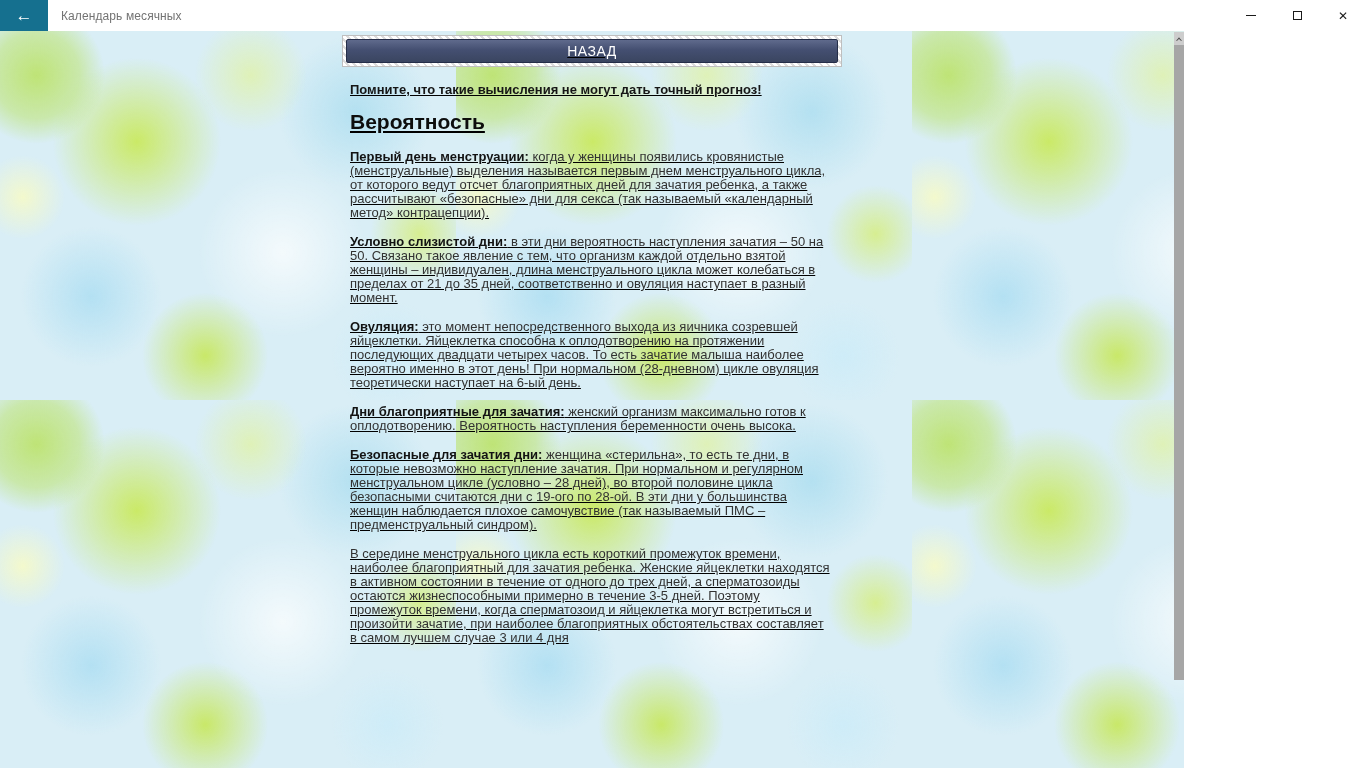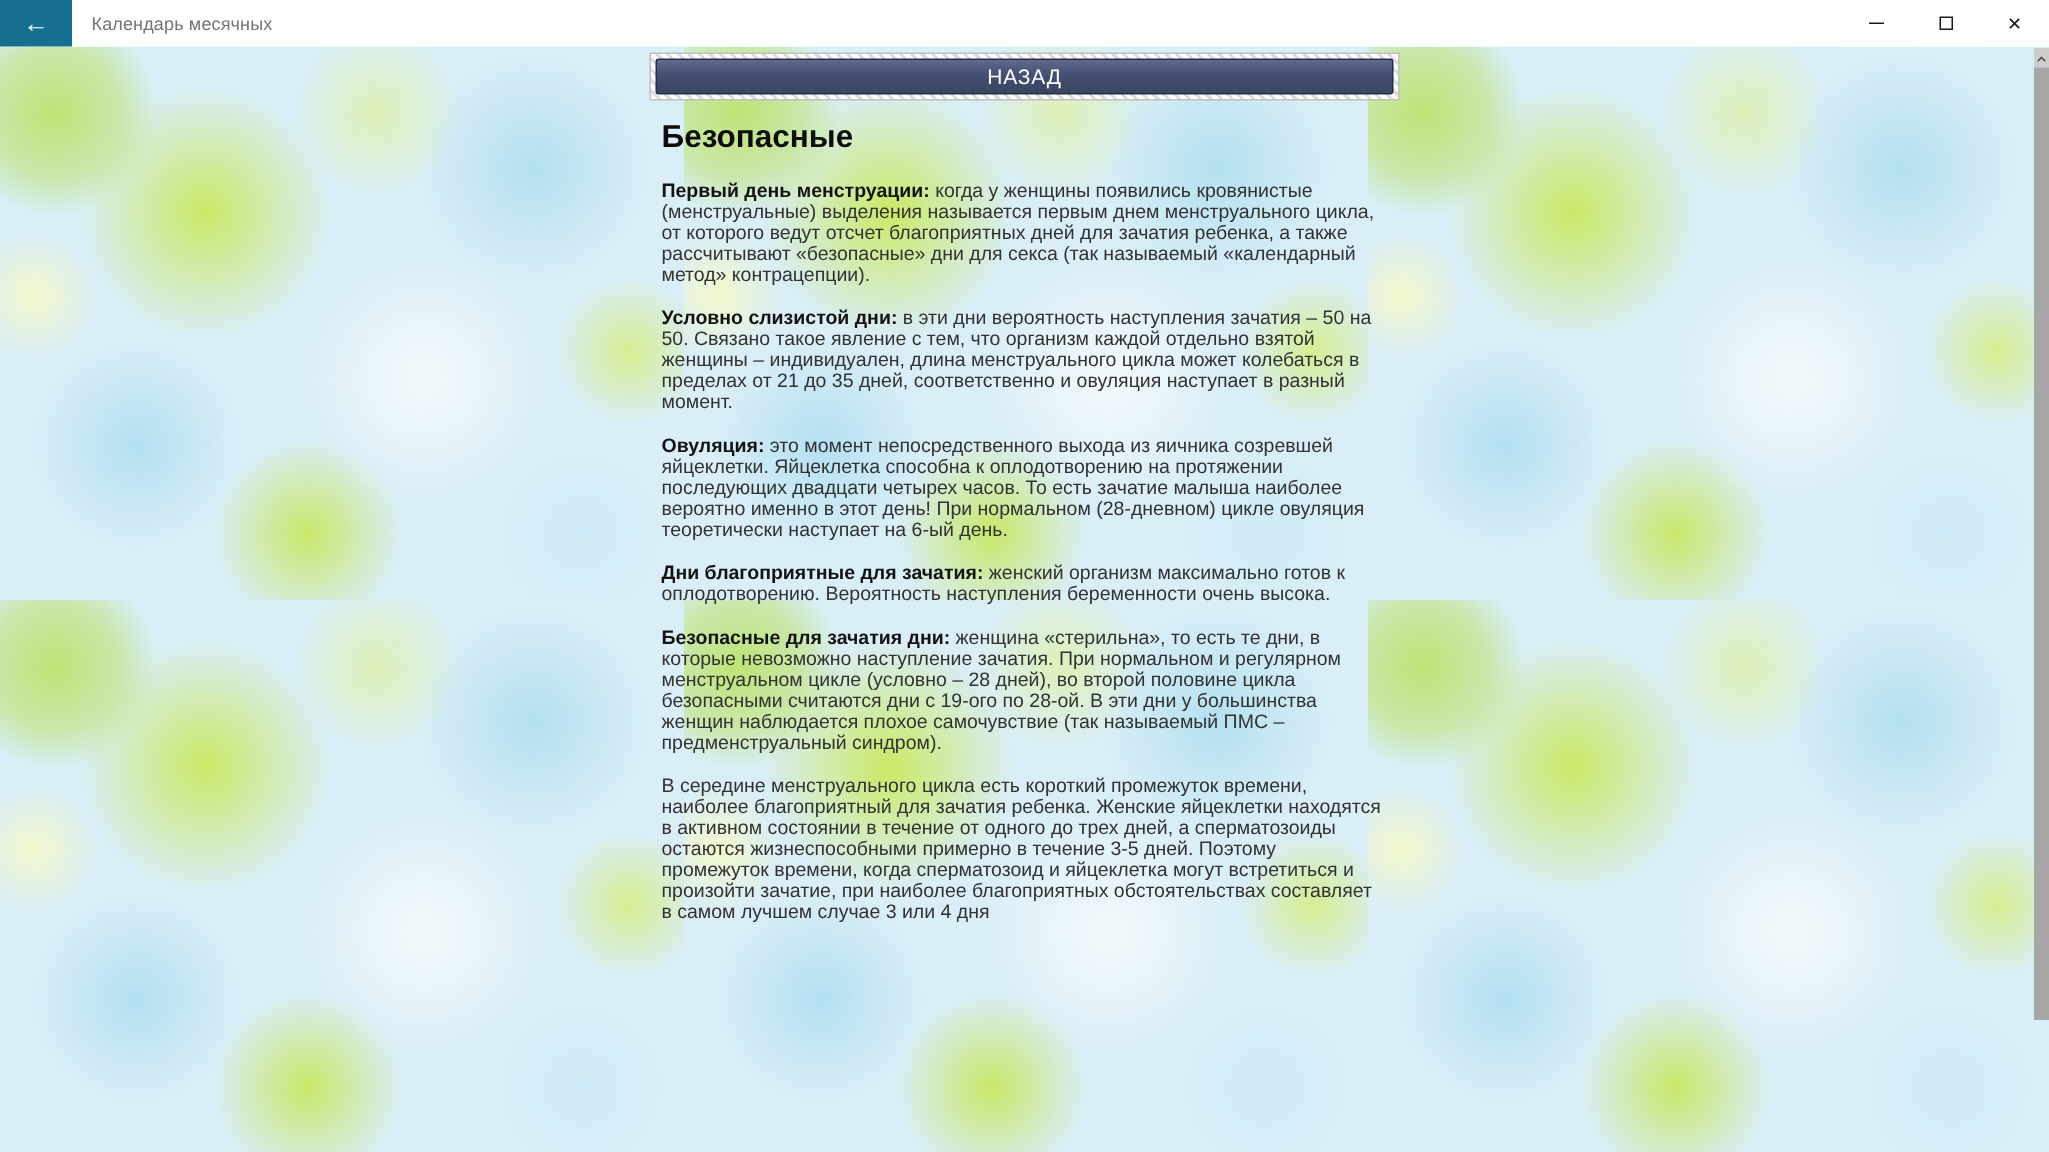--- a/index.html
+++ b/index.html
@@ -24,34 +24,35 @@
   .win-btn{
     width:46px; height:31px; display:flex; align-items:center; justify-content:center;
     background:#ffffff; border:none; cursor:pointer; color:#1a1a1a;
   }
   .glyph-min{ width:10px; height:1px; background:#1a1a1a; display:inline-block; }
   .glyph-max{ width:9px; height:9px; border:1px solid #1a1a1a; display:inline-block; }
   .glyph-close{ font-size:12px; line-height:1; color:#1a1a1a; }
 
   
   .app-body{
-    position:relative; width:1366px; height:737px; overflow:hidden;
+    position:relative; width:1184px; height:737px; overflow:hidden;
     background-color:#d9eef6;
     background-image:
       radial-gradient(circle 95px  at 8% 12%,  rgba(186,226,96,0.85) 0%, rgba(186,226,96,0.5) 45%, rgba(186,226,96,0) 72%),
       radial-gradient(circle 120px at 30% 30%, rgba(201,233,87,0.9) 0%,  rgba(201,233,87,0) 70%),
       radial-gradient(circle 80px  at 55% 12%, rgba(224,242,168,0.8) 0%, rgba(224,242,168,0) 70%),
       radial-gradient(circle 110px at 78% 22%, rgba(176,223,240,0.9) 0%, rgba(176,223,240,0) 70%),
       radial-gradient(circle 70px  at 92% 55%, rgba(214,238,120,0.8) 0%, rgba(214,238,120,0) 70%),
       radial-gradient(circle 120px at 62% 60%, rgba(255,255,255,0.7) 0%, rgba(255,255,255,0) 70%),
       radial-gradient(circle 100px at 20% 72%, rgba(173,222,242,0.85) 0%, rgba(173,222,242,0) 70%),
       radial-gradient(circle 90px  at 45% 88%, rgba(198,231,80,0.85) 0%, rgba(198,231,80,0) 70%),
       radial-gradient(circle 80px  at 85% 88%, rgba(205,236,248,0.9) 0%, rgba(205,236,248,0) 70%),
       radial-gradient(circle 60px  at 5% 45%,  rgba(246,250,200,0.9) 0%, rgba(246,250,200,0) 70%);
     background-size:456px 369px;
+    text-decoration:underline;
   }
 
   
   .column{ width:500px; margin:0 auto; }
 
   .back-frame{
     margin-top:4px; height:32px; padding:3px;
     border:1px solid #bfbfbf;
     background:repeating-linear-gradient(45deg,#ffffff 0 3px,#dcdcdc 3px 5px);
   }
@@ -120,22 +121,23 @@
   <div class="column">
 
     <div class="back-frame">
       <button class="nav-back-btn">
         <span>НАЗАД</span>
       </button>
     </div>
 
     <div class="text-area">
 
+      <p class="disclaimer">Помните, что такие вычисления не могут дать точный прогноз!</p>
 
-      <h2 class="section-heading">Безопасные</h2>
+      <h2 class="section-heading">Вероятность</h2>
 
       <p class="def"><span class="lbl">Первый день менструации:</span><span> когда у женщины появились кровянистые (менструальные) выделения называется первым днем менструального цикла, от которого ведут отсчет благоприятных дней для зачатия ребенка, а также рассчитывают «безопасные» дни для секса (так называемый «календарный метод» контрацепции).</span></p>
 
 
       <p class="def"><span class="lbl">Условно слизистой дни:</span><span> в эти дни вероятность наступления зачатия – 50 на 50. Связано такое явление с тем, что организм каждой отдельно взятой женщины – индивидуален, длина менструального цикла может колебаться в пределах от 21 до 35 дней, соответственно и овуляция наступает в разный момент.</span></p>
 
       <p class="def"><span class="lbl">Овуляция:</span><span> это момент непосредственного выхода из яичника созревшей яйцеклетки. Яйцеклетка способна к оплодотворению на протяжении последующих двадцати четырех часов. То есть зачатие малыша наиболее вероятно именно в этот день! При нормальном (28-дневном) цикле овуляция теоретически наступает на 6-ый день.</span></p>
 
       <p class="def"><span class="lbl">Дни благоприятные для зачатия:</span><span> женский организм максимально готов к оплодотворению. Вероятность наступления беременности очень высока.</span></p>
 

